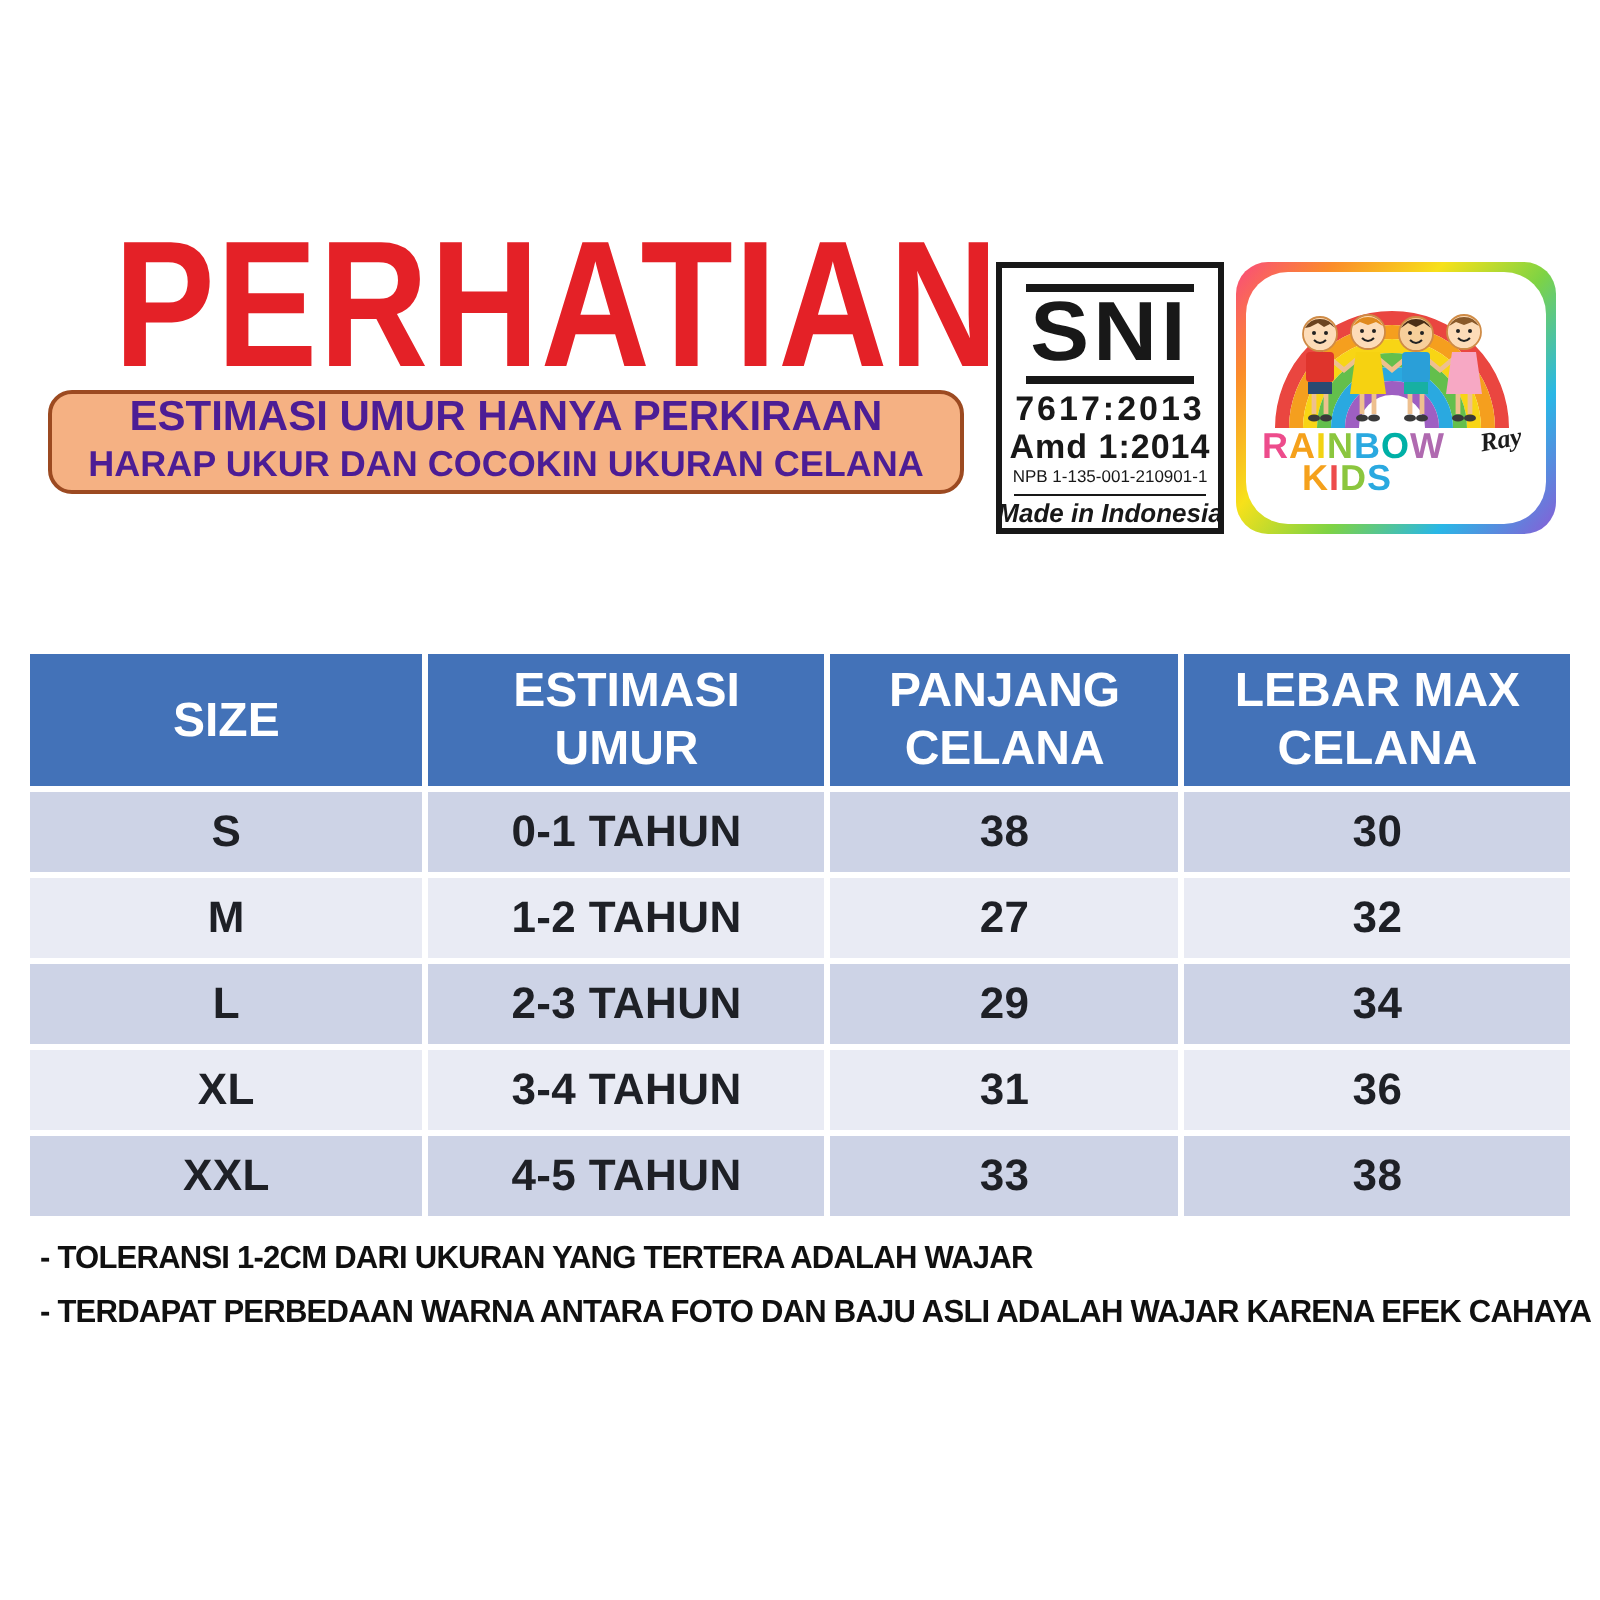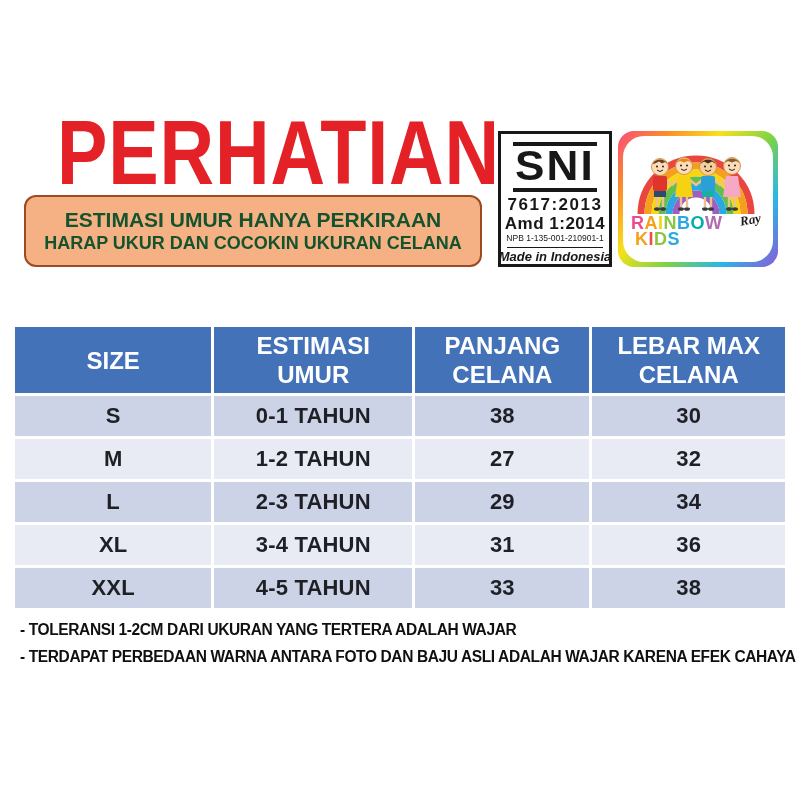--- a/index.html
+++ b/index.html
@@ -11,24 +11,24 @@
   .title {
     position:absolute; left:57px; top:108px;
     font-size:90px; line-height:1; font-weight:700;
     color:#e42127; letter-spacing:1px;
     transform:scaleX(0.84); transform-origin:left top;
     white-space:nowrap;
   }
 
   
   .warn-box {
-    position:absolute; left:24px; top:195px; width:458px; height:72px;
+    position:absolute; left:24px; top:195px; width:458px; height:52px;
     background:#f5b183; border:2px solid #9c4a21; border-radius:12px;
-    display:flex; flex-direction:column; justify-content:center; align-items:center;
-    color:#14532d; text-align:center; overflow:visible;
+    display:flex; flex-direction:column; align-items:center;
+    color:#4c1d95; text-align:center; overflow:visible;
   }
   .warn-line1 { font-size:21px; font-weight:700; letter-spacing:0px; line-height:24px; white-space:nowrap; }
   .warn-line2 { font-size:18px; font-weight:700; line-height:22px; white-space:nowrap; }
   .warn-line3 { font-size:18px; font-weight:700; line-height:22px; white-space:nowrap; }
 
   
   .sni-box {
     position:absolute; left:498px; top:131px; width:114px; height:136px;
     border:3px solid #181818; background:#fff;
     display:flex; flex-direction:column; align-items:center;
@@ -51,21 +51,21 @@
     background:linear-gradient(130deg,#f94a7e 0%,#fb8c2a 18%,#f7e11a 38%,#7ed344 58%,#29b7e6 78%,#8a5bd6 100%);
     padding:5px;
   }
   .brand-inner {
     width:100%; height:100%; background:#fff; border-radius:21px;
     position:relative; overflow:hidden;
   }
   .brand-art { position:absolute; left:0; top:2px; }
   .brand-text { position:absolute; left:8px; top:78px; width:100%; line-height:1; }
   .brand-row1 { font-size:18px; font-weight:700; letter-spacing:0.5px; white-space:nowrap; }
-  .brand-row2 { font-size:18px; font-weight:700; letter-spacing:0.5px; margin-left:4px; margin-top:-2px; white-space:nowrap; }
+  .brand-row2 { font-size:18px; font-weight:700; letter-spacing:0.5px; margin-left:20px; margin-top:-2px; white-space:nowrap; }
   .brand-sig  {
     position:absolute; right:12px; top:76px;
     font-family:"Liberation Serif", serif; font-style:italic;
     font-size:13px; font-weight:700; color:#1c1c1c; transform:rotate(-10deg);
   }
 
   
   .size-table-wrap { position:absolute; left:12px; top:281px; width:776px;margin-top:43px; }
   table.size-table {
     width:100%; border-collapse:separate; border-spacing:3px;

